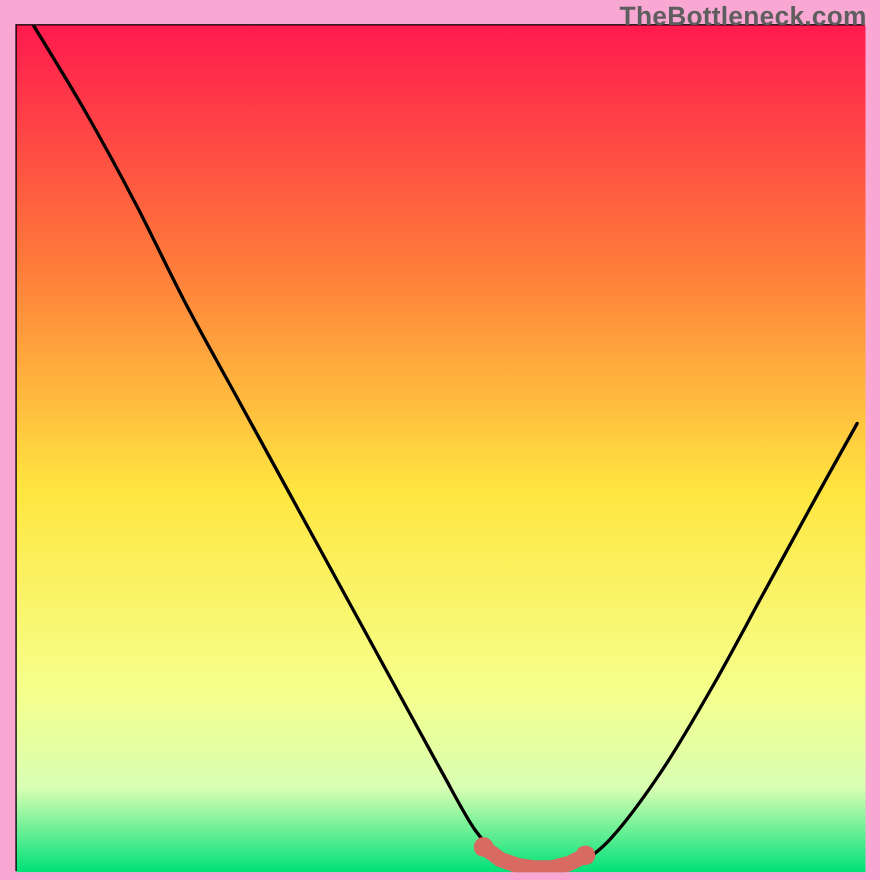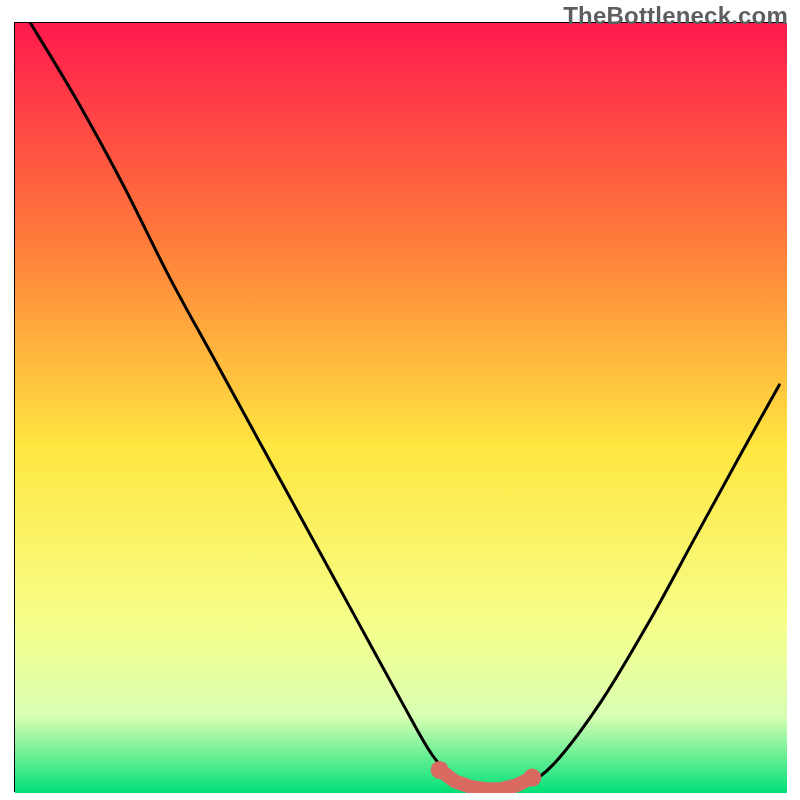--- a/index.html
+++ b/index.html
@@ -1,21 +1,21 @@
 <!DOCTYPE html>
 <html><head>
 <meta charset="utf-8">
 <style>
   * { margin: 0; padding: 0; box-sizing: border-box; }
   html, body { width: 800px; height: 800px; overflow: hidden; background: #000; }
   .frame {
     position: relative;
     width: 800px;
     height: 800px;
-    background: #ffffff;
+    background: #f9a8d4;
   }
   .watermark {
     position: absolute;
     top: 2px;
     right: 12px;
     font-family: Arial, Helvetica, sans-serif;
     font-size: 24px;
     font-weight: 600;
     color: #5e5e5e;
     letter-spacing: 0.2px;

